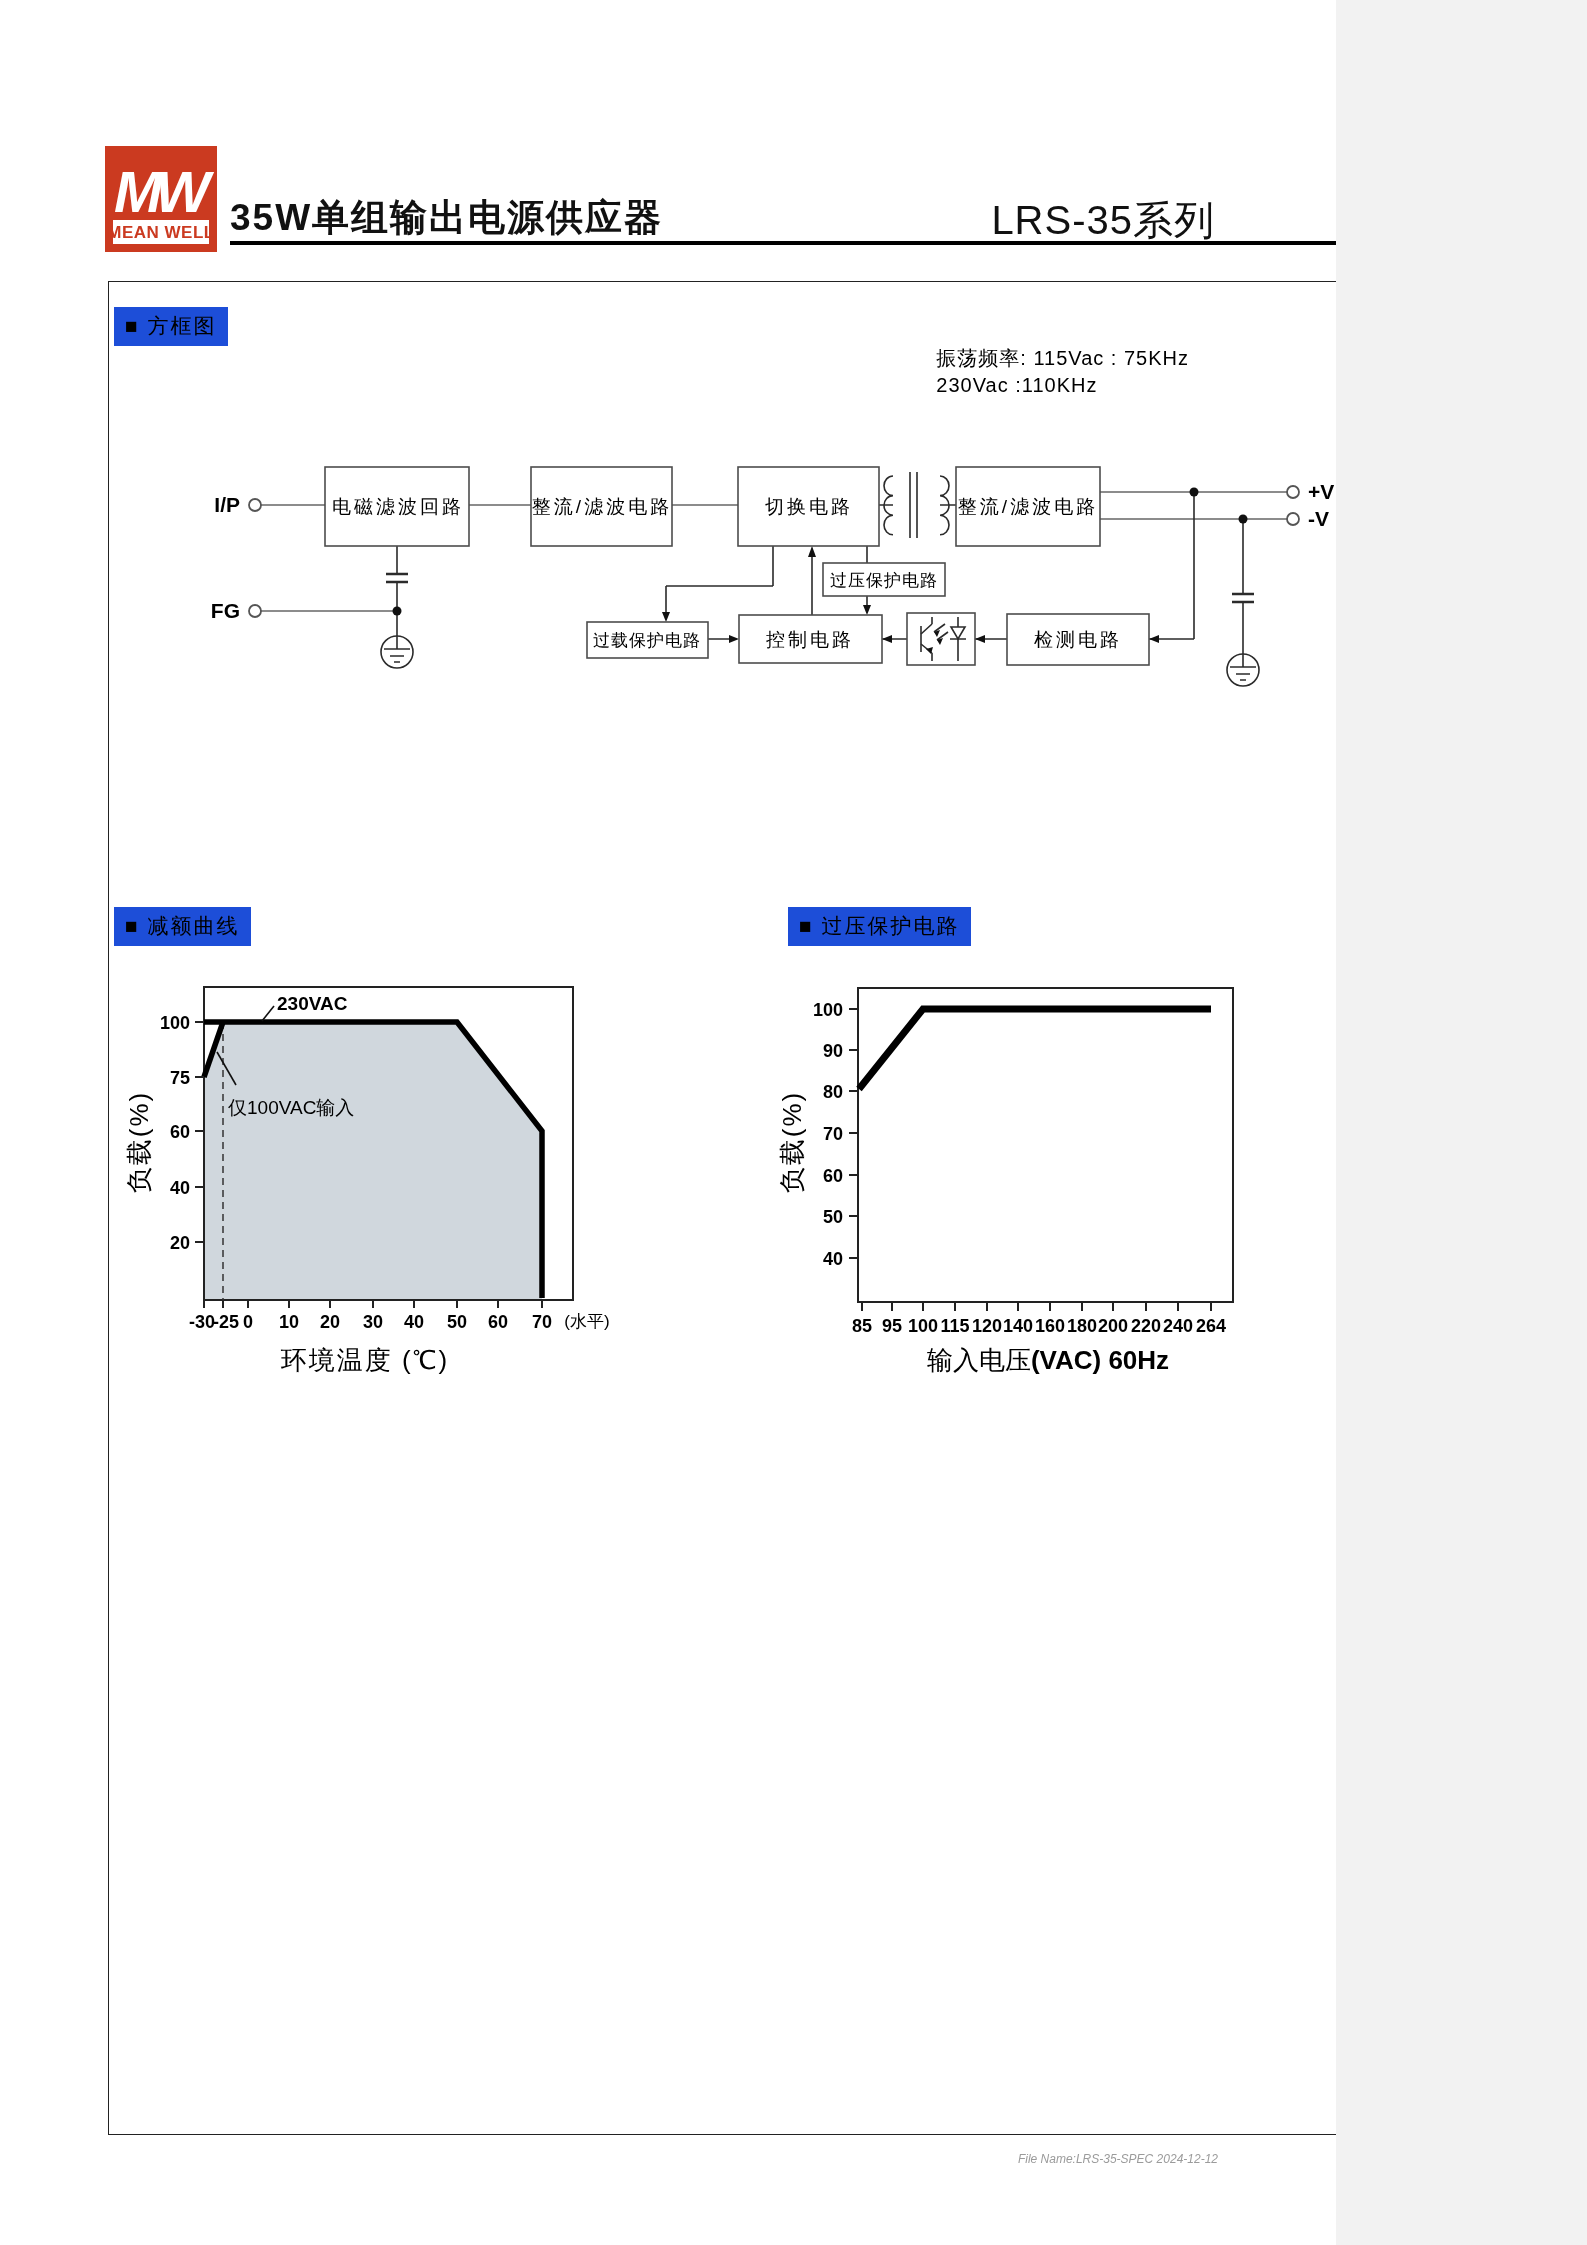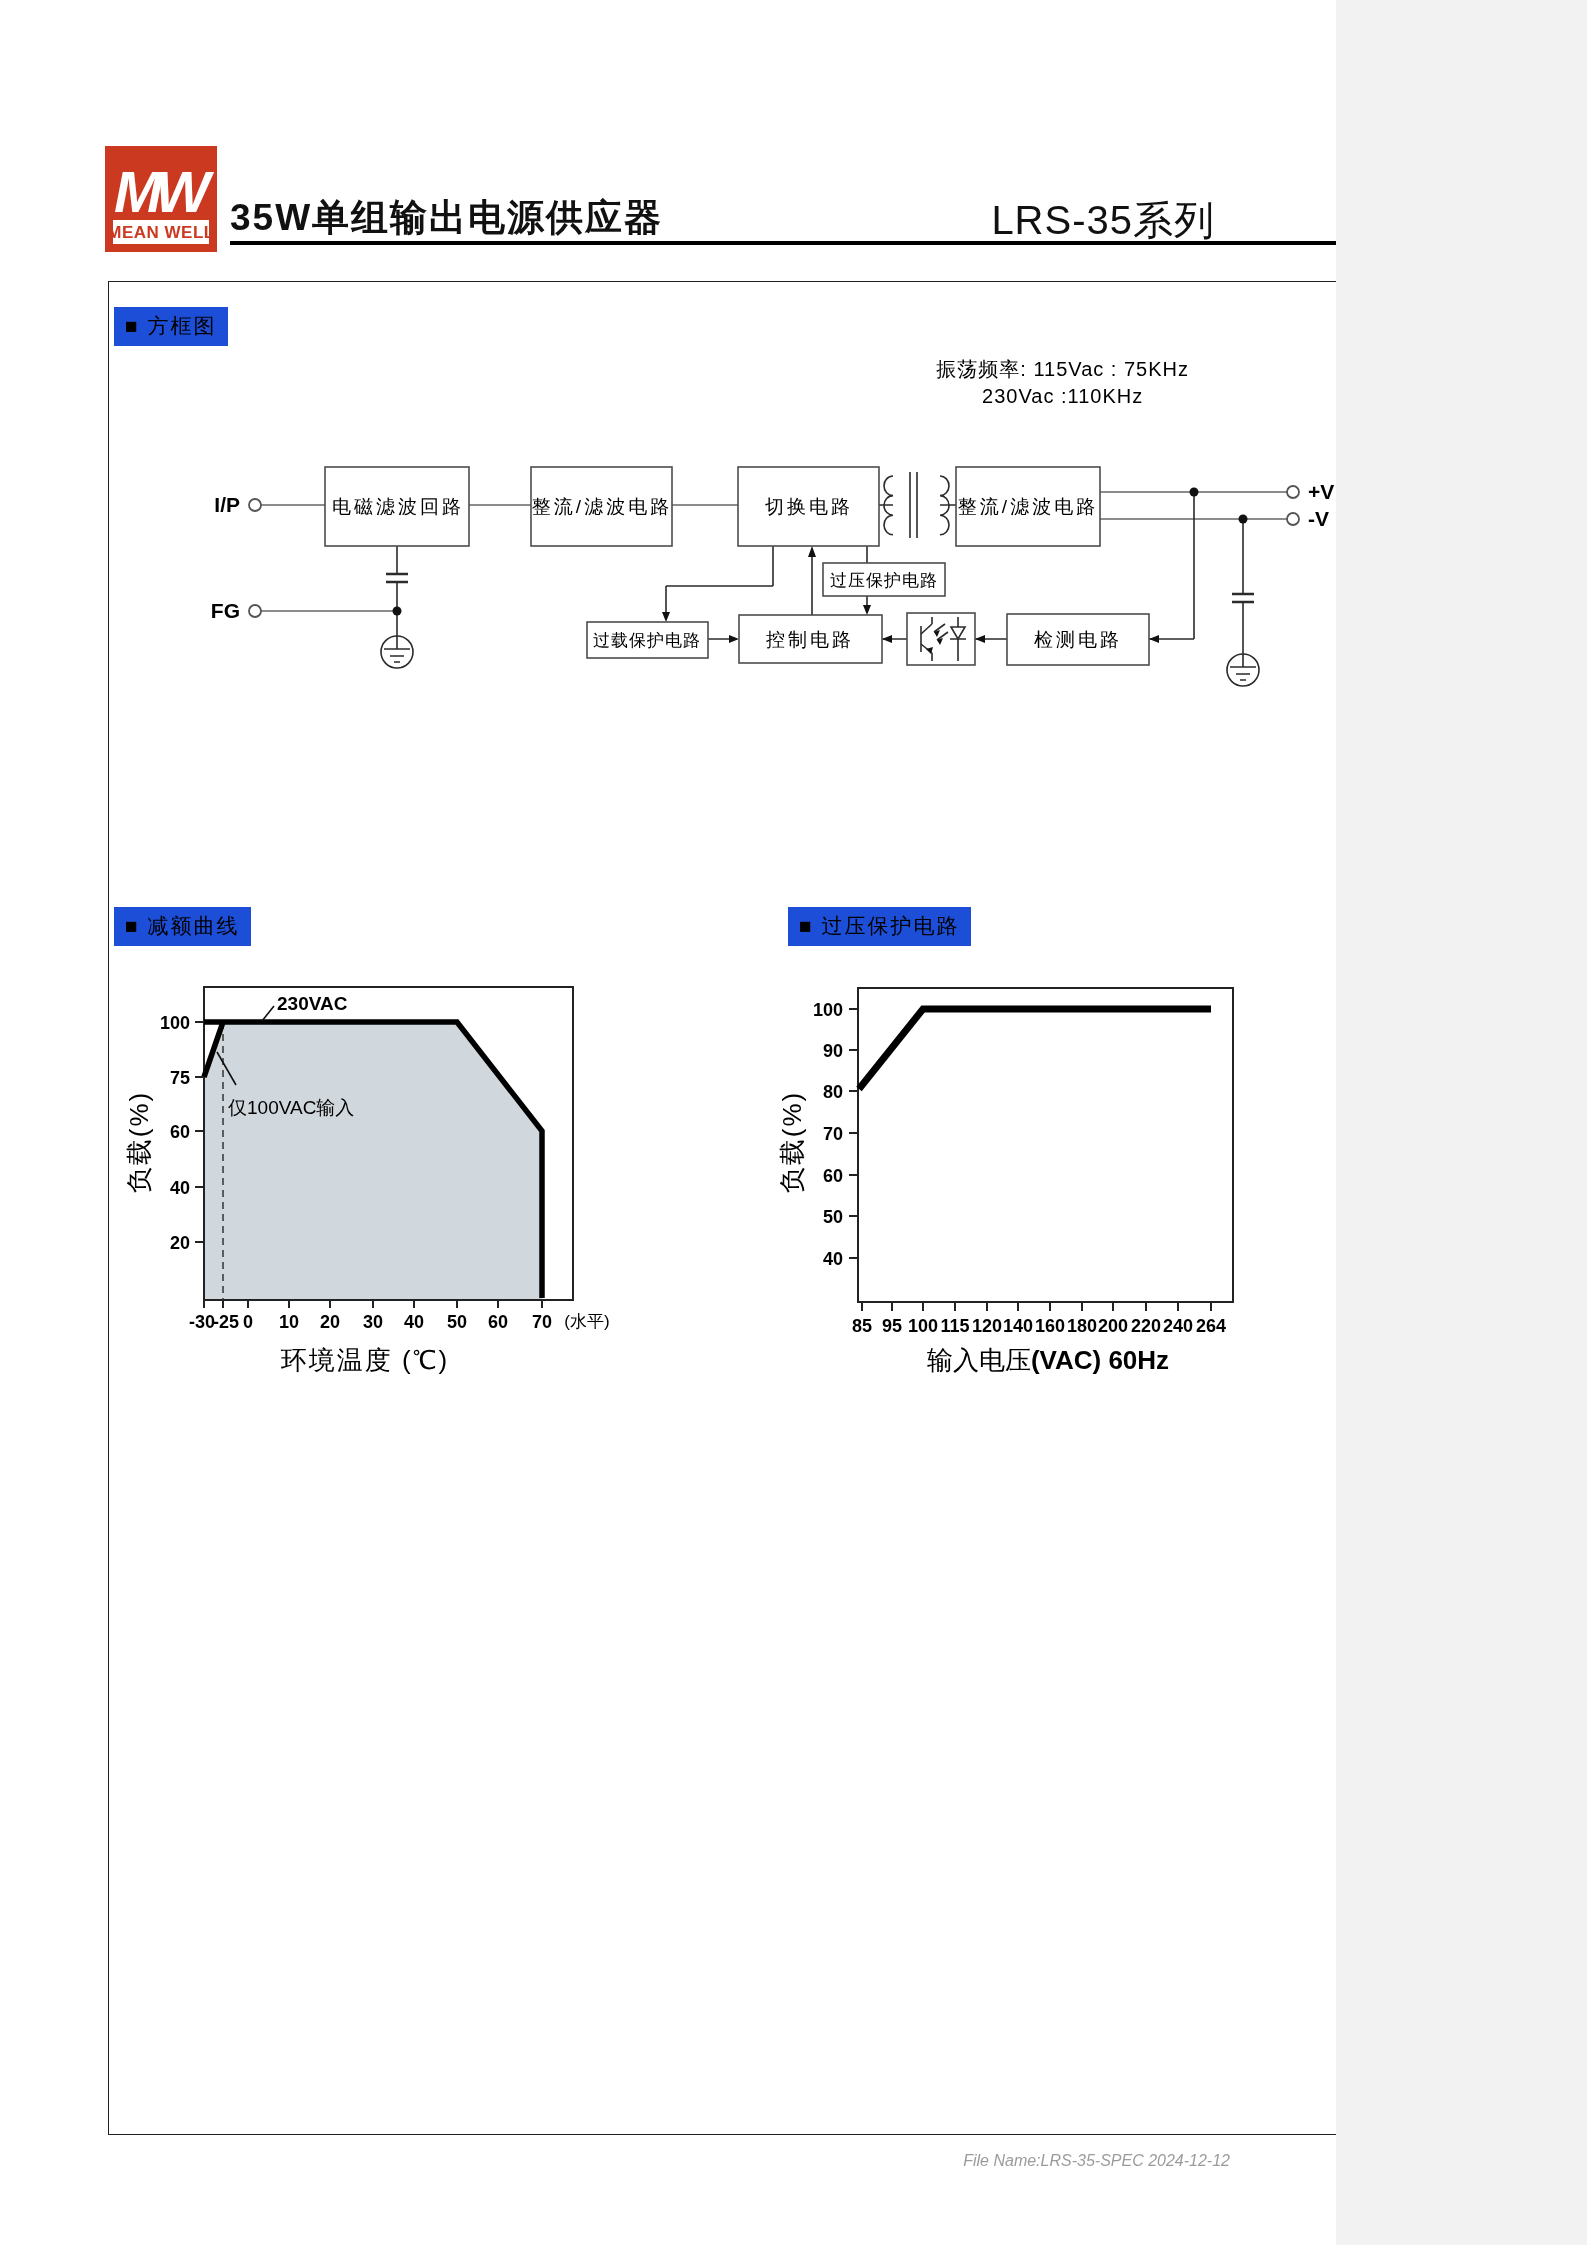--- a/index.html
+++ b/index.html
@@ -11,24 +11,24 @@
   #doc-title{left:230px;top:193px;font-size:37px;font-weight:bold;letter-spacing:2px;}
   #series-title{top:193px;right:121px;font-size:40px;font-weight:normal;letter-spacing:1px;}
   #title-rule{left:230px;top:241px;width:1245px;height:4px;background:#000;}
   
   #main-frame{left:108px;top:281px;width:1364px;height:1852px;border:1.6px solid #222;}
   .section-label{background:#1d4ed8;font-size:21px;color:#000;padding:5px 11px 6px 11px;
                  letter-spacing:2px;white-space:nowrap;}
   #sec-block{left:114px;top:307px;}
   #sec-derating{left:114px;top:907px;}
   #sec-static{left:788px;top:907px;}
-  #osc-note{top:345px;right:147px;text-align:center;font-size:20px;line-height:27px;
-            letter-spacing:1px;color:#000;margin-top:11px;}
-  
-  #footer-note{top:2152px;right:106px;font-size:16px;font-style:italic;color:#9b9b9b;}
+  #osc-note{top:345px;right:147px;text-align:left;font-size:20px;line-height:27px;
+            letter-spacing:1px;color:#000;}
+  
+  #footer-note{top:2152px;right:118px;font-size:12px;font-style:italic;color:#9b9b9b;}
   
   .blk{fill:#fff;stroke:#4d4d4d;stroke-width:1.6px;}
   .blk-label{font-size:19px;letter-spacing:3px;fill:#000;}
   .blk-label-sm{font-size:17px;letter-spacing:1px;fill:#000;}
   .wire{stroke:#8c8c8c;stroke-width:2px;fill:none;}
   .lin{stroke:#2b2b2b;stroke-width:1.6px;fill:none;}
   .term{fill:#fff;stroke:#555;stroke-width:1.8px;}
   .dot{fill:#111;stroke:none;}
   .arrow{fill:#111;stroke:none;}
   .termtext{font-size:21px;font-weight:600;fill:#000;}

